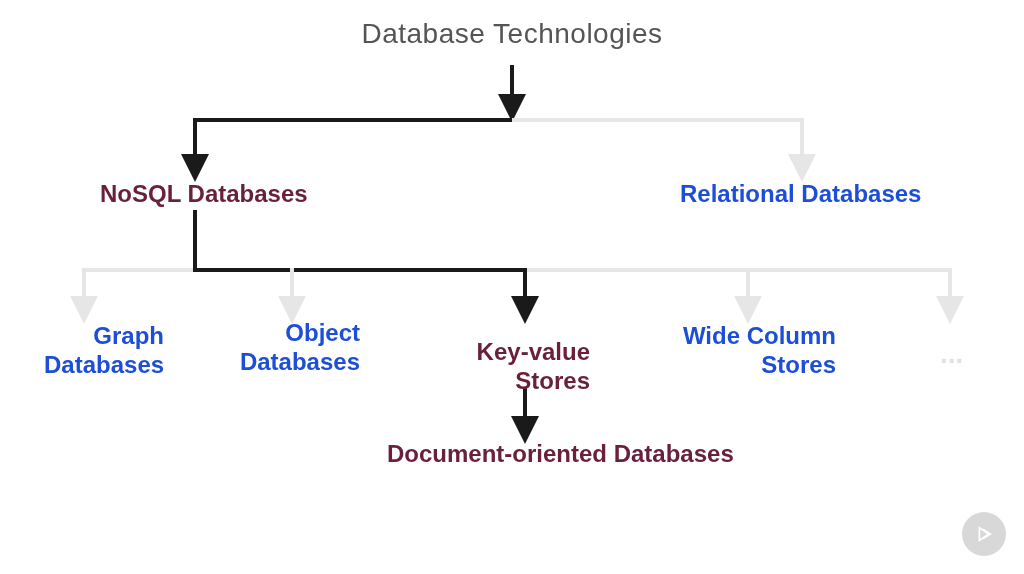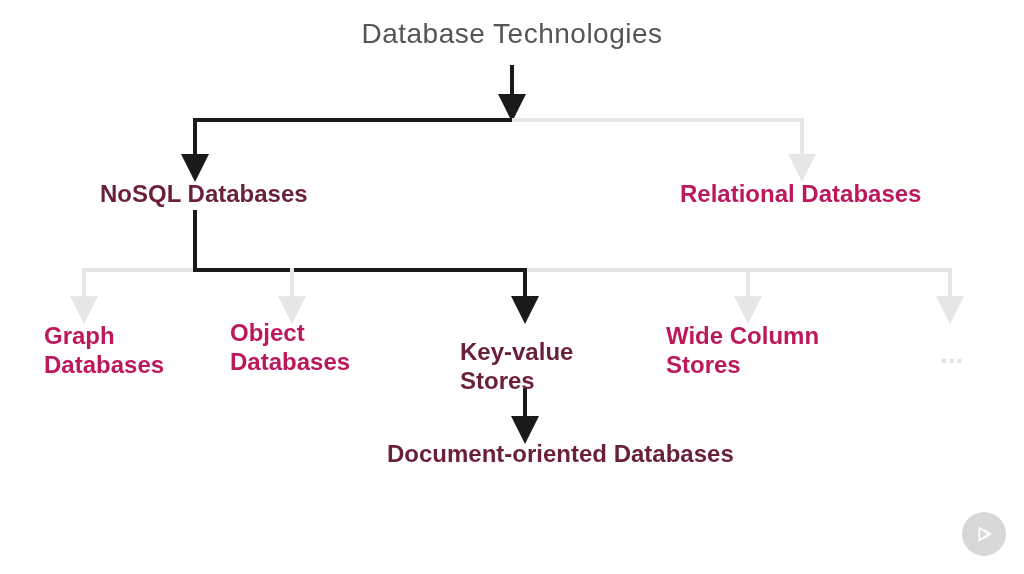--- a/index.html
+++ b/index.html
@@ -18,25 +18,25 @@
       transform: translateX(-50%);
       font-size: 28px;
       font-weight: 300;
       color: #555;
       letter-spacing: 0.5px;
     }
     .node {
       position: absolute;
       font-size: 24px;
       font-weight: 600;
-      text-align: left;
+      text-align: right;
       line-height: 1.2;
     }
     .active { color: #6a1f3a; }
-    .faded { color: #be185d; }
+    .faded { color: #1d4ed8; }
     .ellipsis {
       position: absolute;
       font-size: 28px;
       font-weight: 700;
       color: #e5e0e2;
     }
     svg.connectors {
       position: absolute;
       top: 0; left: 0;
       width: 1024px;

